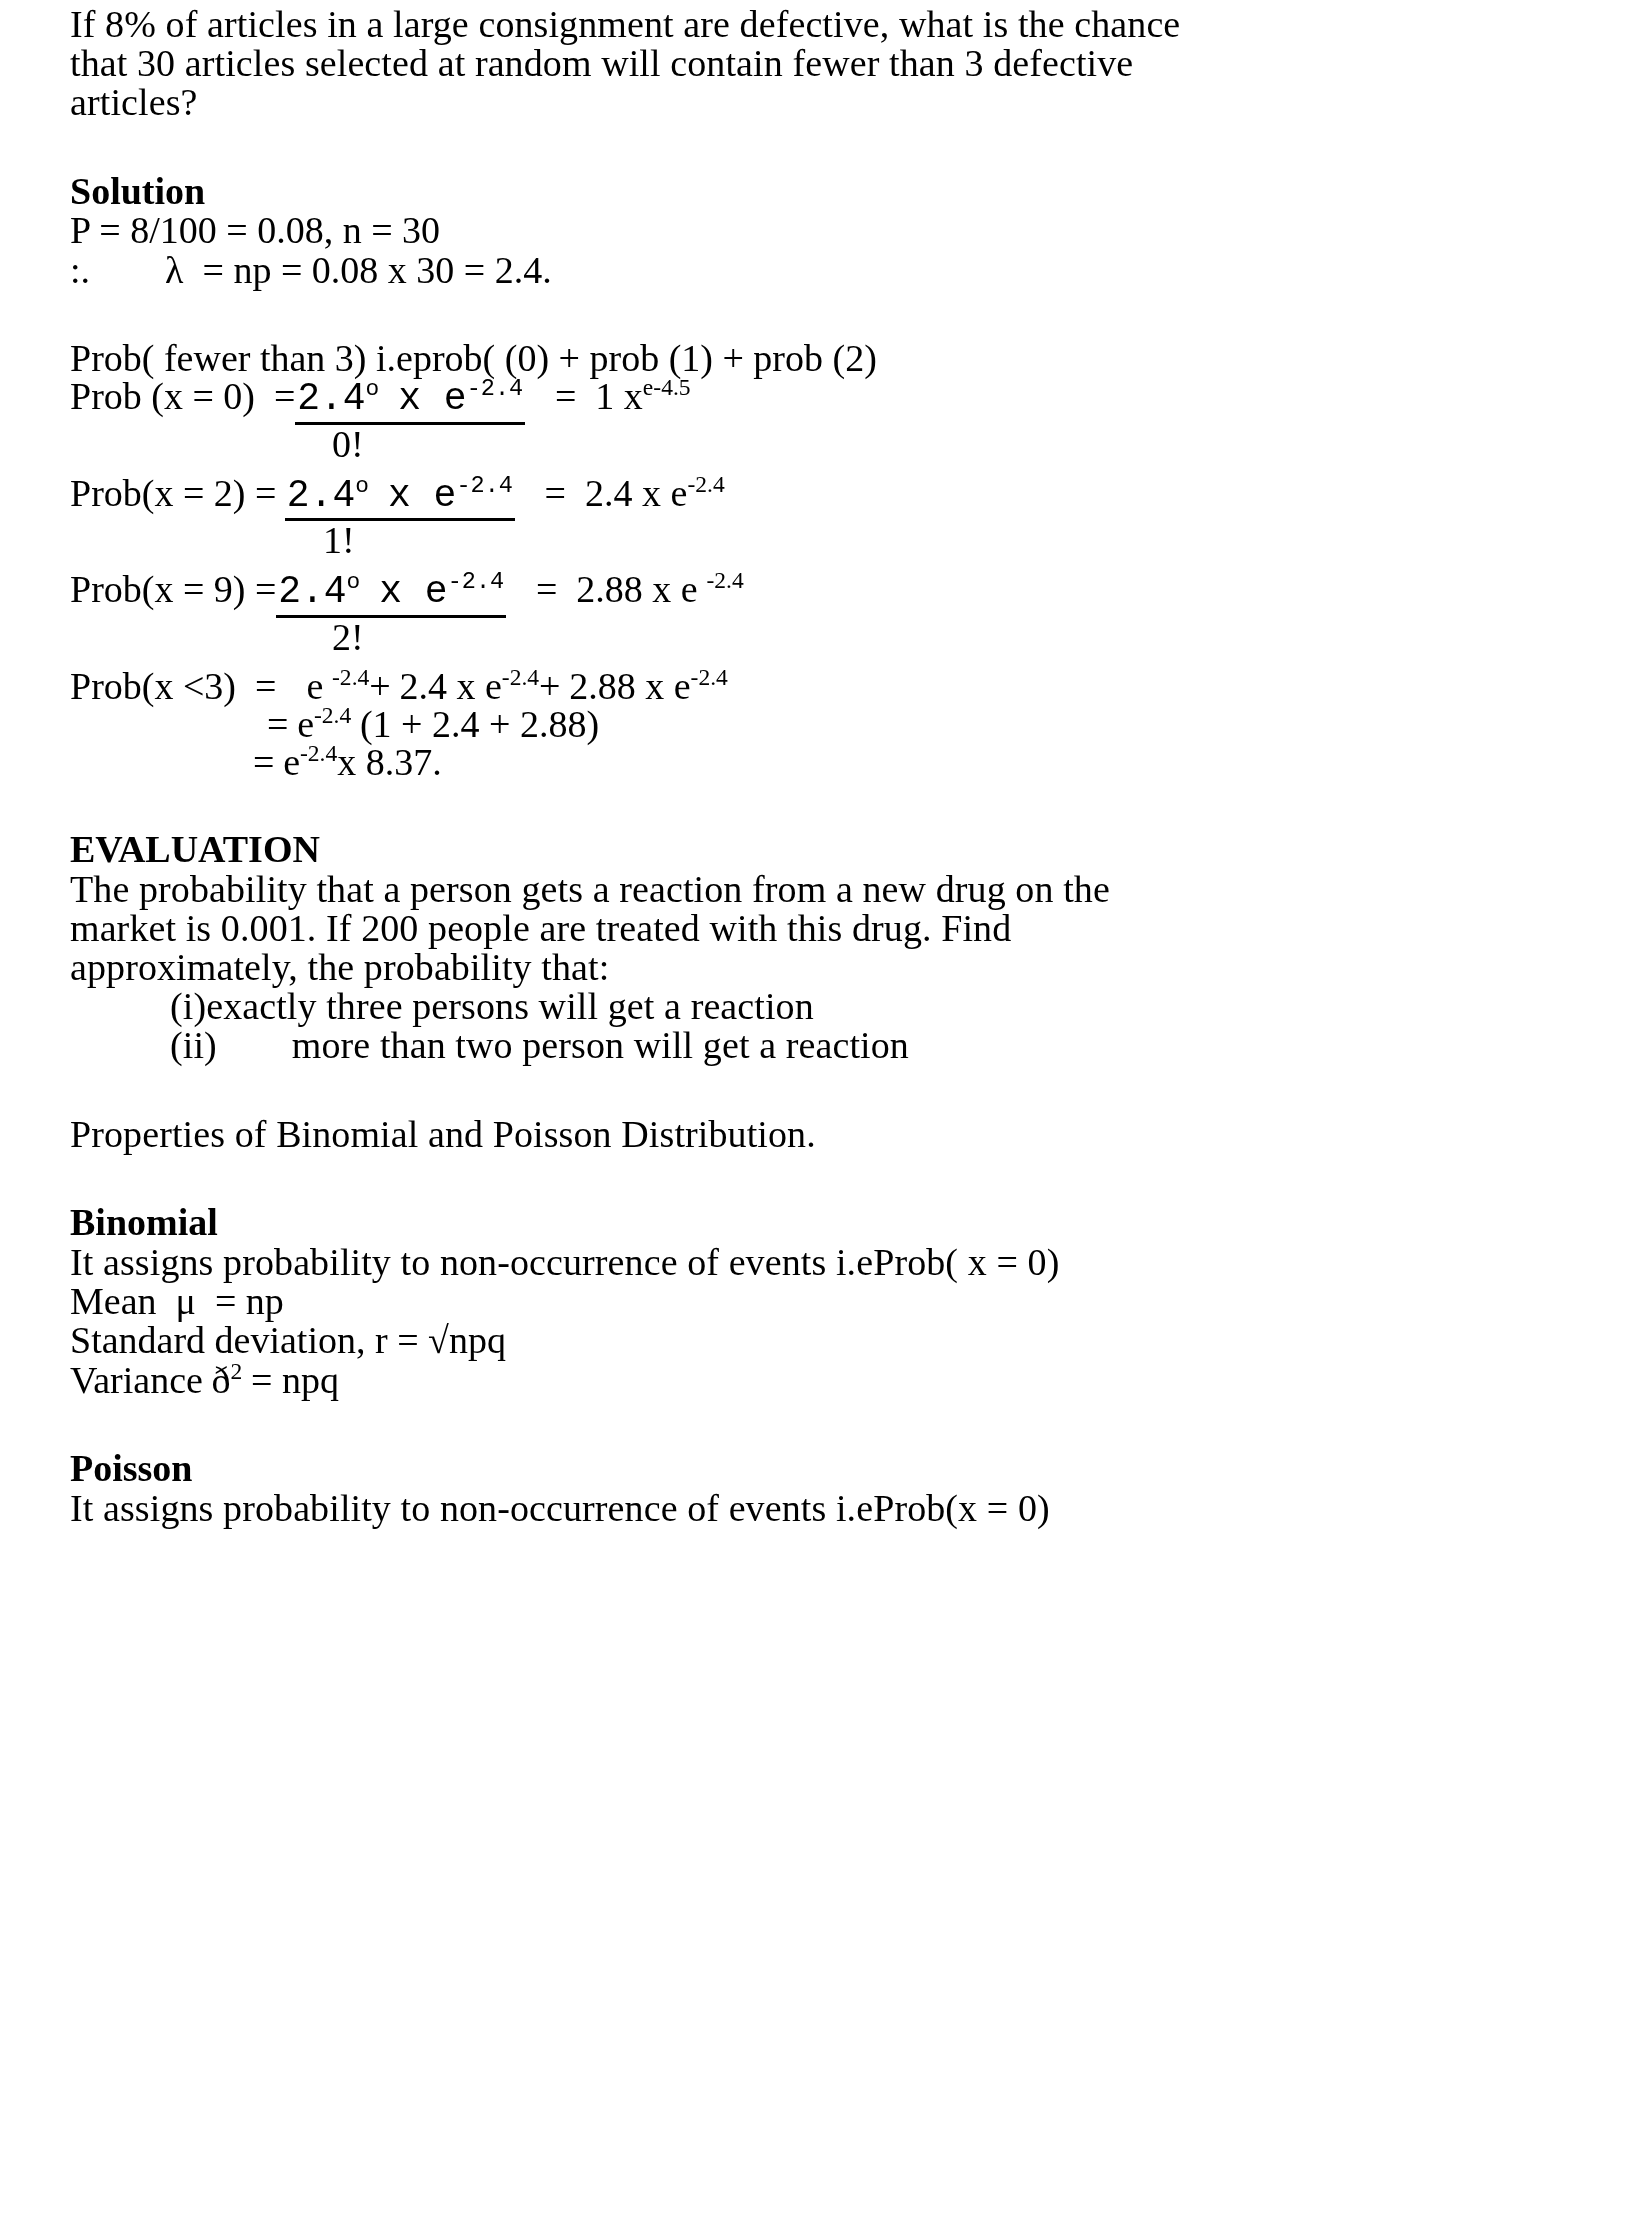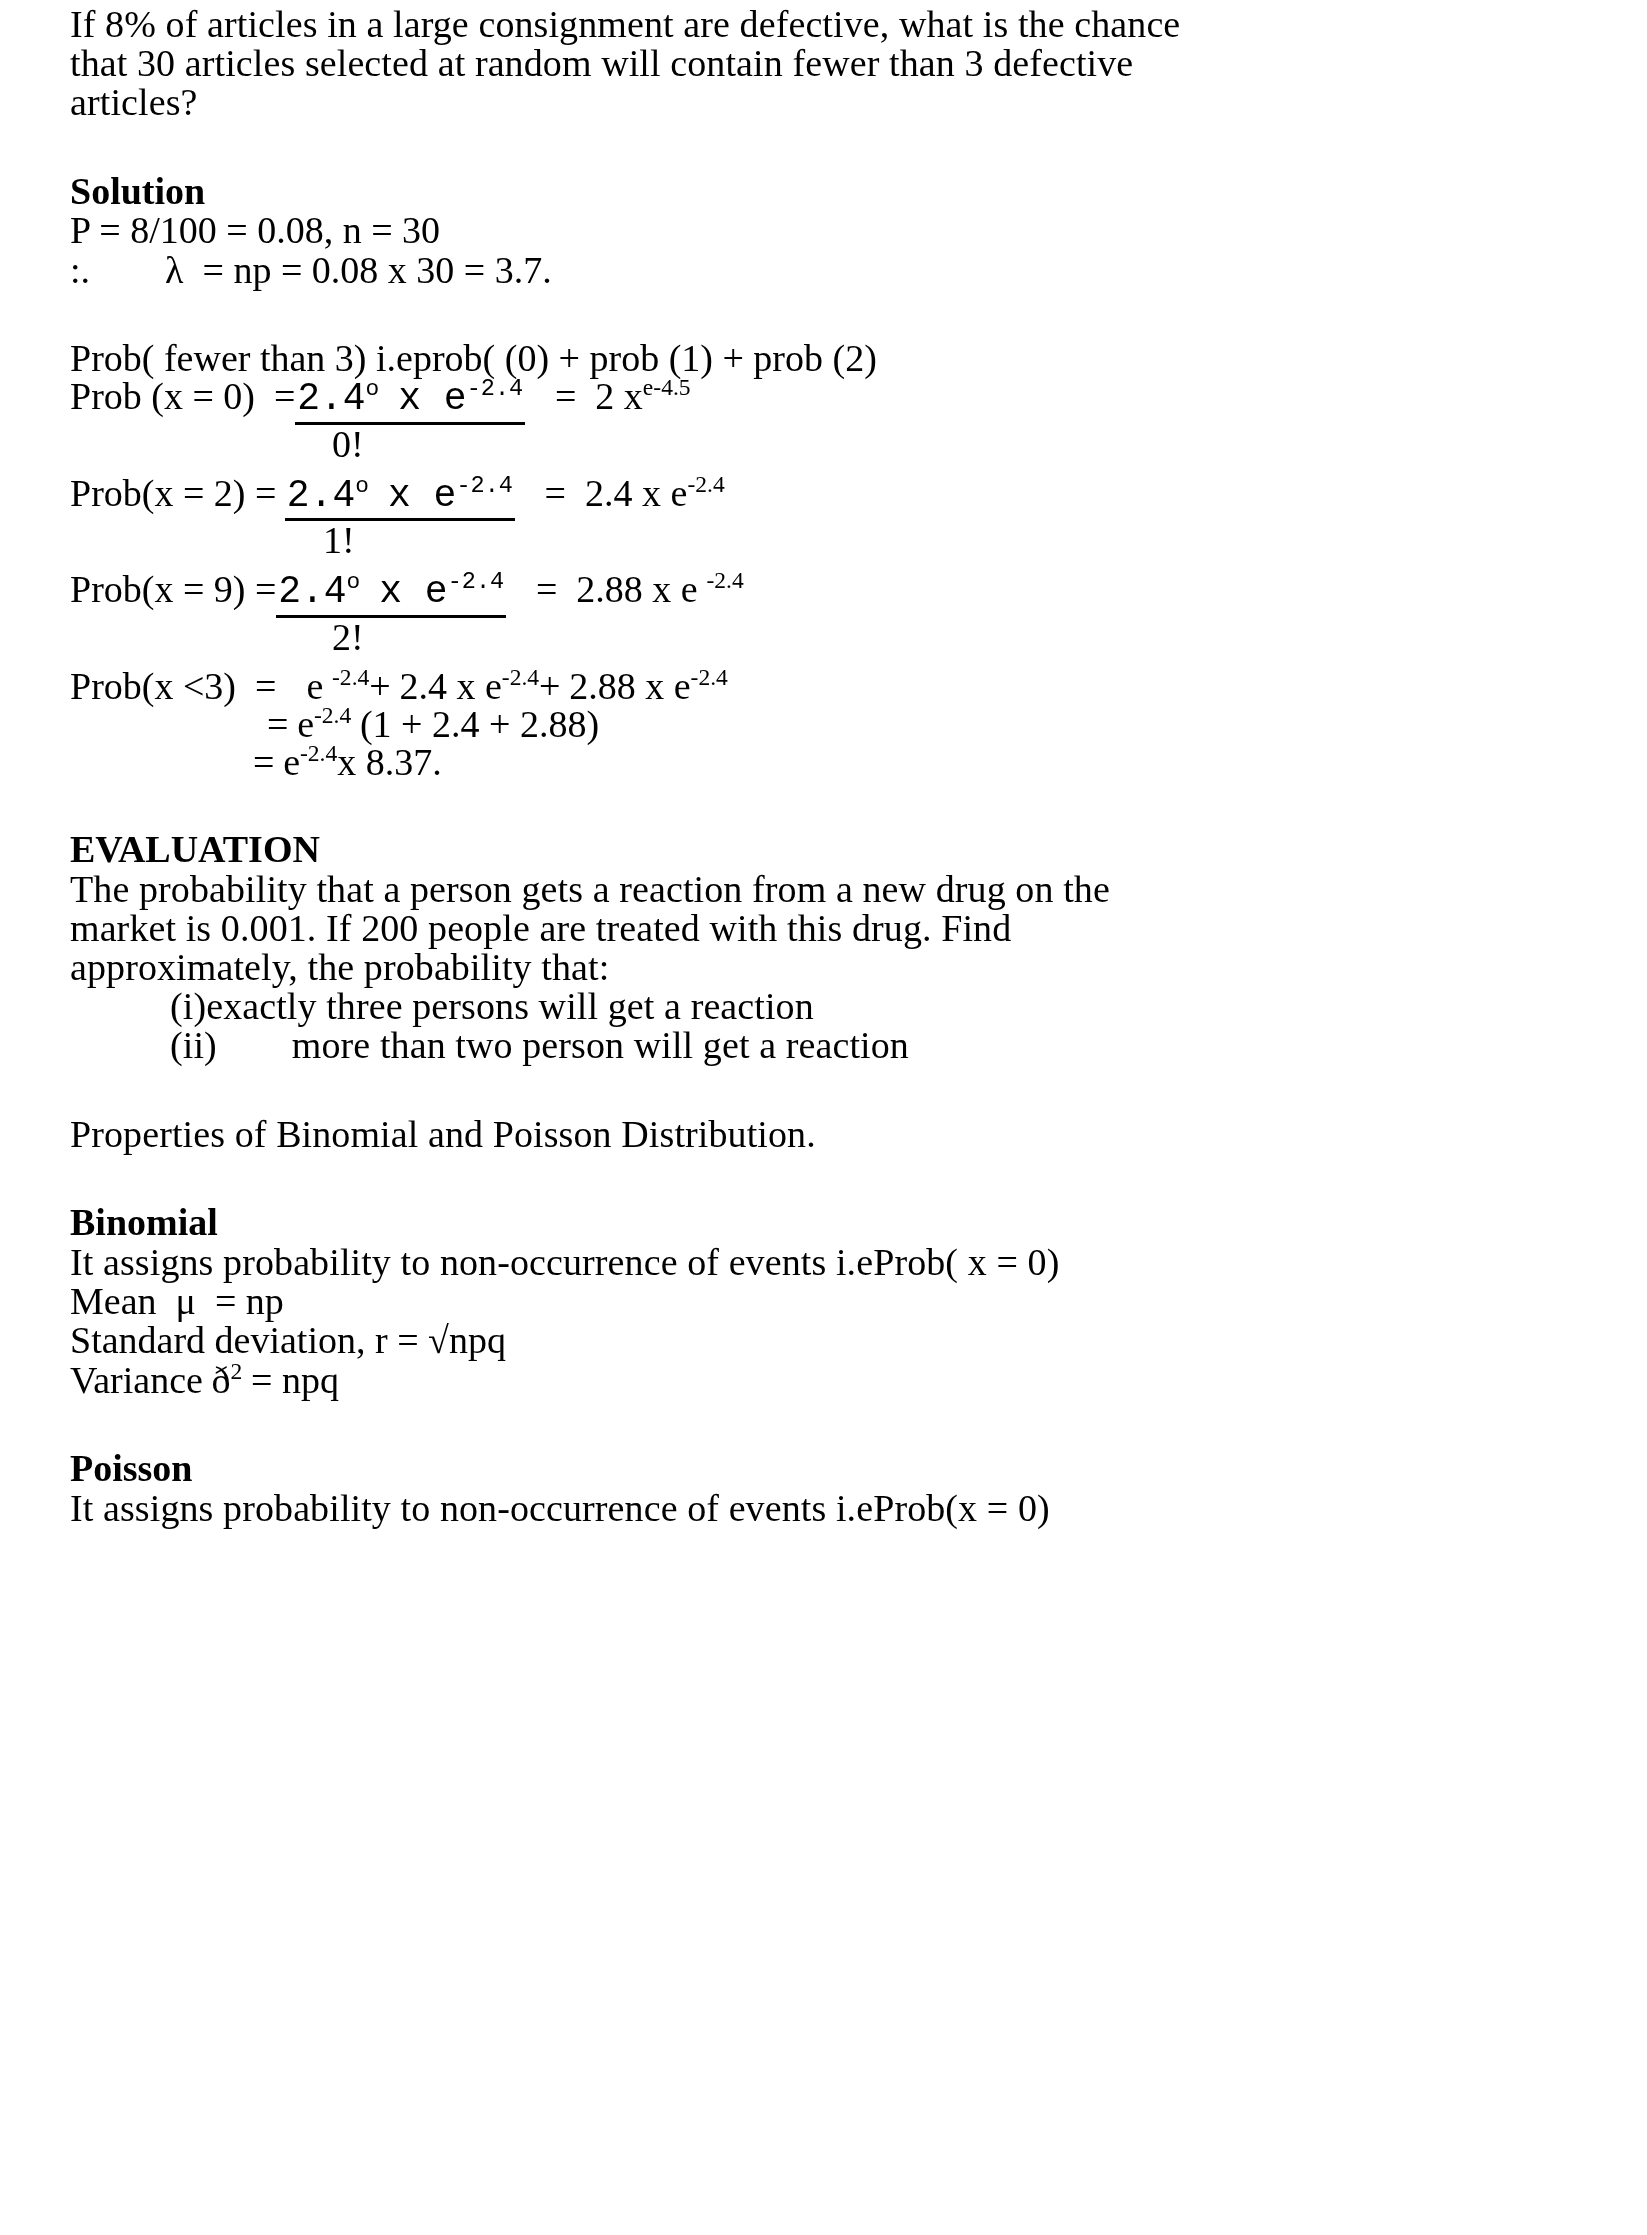--- a/index.html
+++ b/index.html
@@ -99,32 +99,32 @@
       <div class="para">that 30 articles selected at random will contain fewer than 3 defective</div>
       <div class="para">articles?</div>
     </div>
 
     <div class="gap-lg"></div>
 
     <div>
       <div class="heading">Solution</div>
       <div class="line">P = 8/100 = 0.08, n = 30</div>
       <div class="line">
-        <span>:.</span><span class="sp6"></span><span>λ</span><span class="sp2"></span><span>= np = 0.08 x 30 = 3.7.</span>
+        <span>:.</span><span class="sp6"></span><span>λ</span><span class="sp2"></span><span>= np = 0.08 x 30 = 2.4.</span>
       </div>
     </div>
 
     <div class="gap-lg"></div>
 
     <div>
 
       <div class="eq">Prob( fewer than 3)  i.eprob( (0)  +  prob (1)  + prob (2)</div>
 
       <div class="eq">
-        <span>Prob (x = 0)</span><span class="sp2"></span><span>=</span><span class="frac-num"><span>2.4</span><sup class="deg">o</sup><span class="sp2"></span><span>x e</span><sup class="sm">-2.4</sup></span><span class="sp3"></span><span>=</span><span class="sp2"></span><span>2 x</span><sup class="sm">e-4.5</sup>
+        <span>Prob (x = 0)</span><span class="sp2"></span><span>=</span><span class="frac-num"><span>2.4</span><sup class="deg">o</sup><span class="sp2"></span><span>x e</span><sup class="sm">-2.4</sup></span><span class="sp3"></span><span>=</span><span class="sp2"></span><span>1 x</span><sup class="sm">e-4.5</sup>
       </div>
       <div class="den-row indent-den-0">
         <span>0!</span>
       </div>
 
       <div class="eq">
         <span>Prob(x = 2) =</span><span class="sp1"></span><span class="frac-num"><span>2.4</span><sup class="deg">o</sup><span class="sp2"></span><span>x e</span><sup class="sm">-2.4</sup></span><span class="sp3"></span><span>=</span><span class="sp2"></span><span>2.4 x e</span><sup class="sm">-2.4</sup>
       </div>
       <div class="den-row indent-den-1">
         <span>1!</span>

